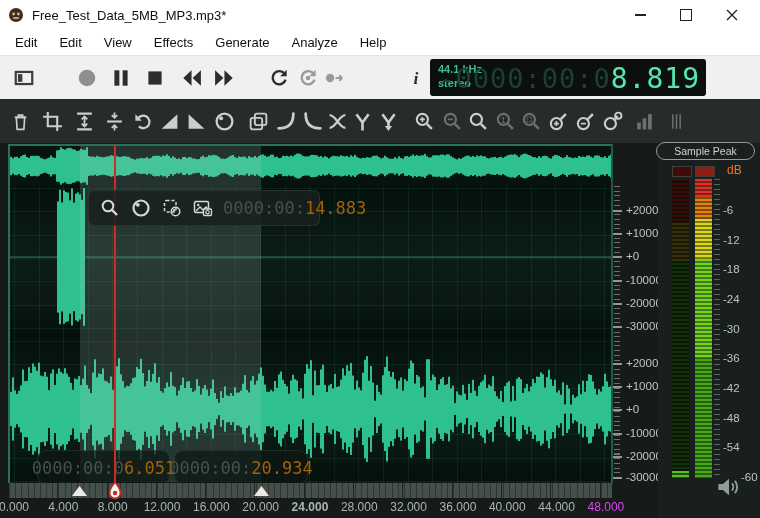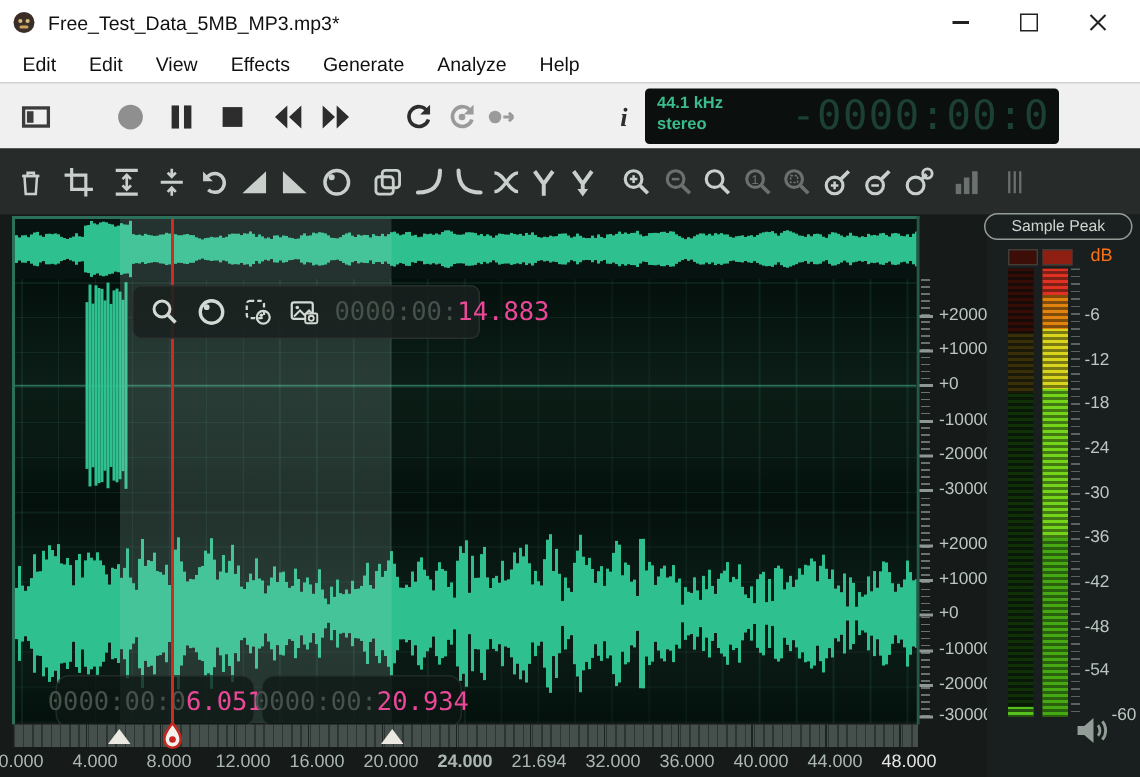--- a/index.html
+++ b/index.html
@@ -31,28 +31,28 @@
     repeating-linear-gradient(180deg, rgba(80,185,150,.10) 0 1px, transparent 1px 23.3px),
     linear-gradient(180deg,#04100c,#0b1d16 45%,#091812 78%,#03100b);}
   .axis-label{position:absolute;left:626px;font-size:11.5px;color:#bcc6c2;white-space:nowrap;}
   .db-label{position:absolute;left:723px;font-size:11.5px;color:#bcc6c2;}
   .tickcol{position:absolute;left:614px;width:6px;background:repeating-linear-gradient(180deg,#68736d 0 1px,transparent 1px 4.7px);}
   
   #rulerband{left:9px;top:483px;width:603px;height:15px;background:#454f4b;
      background-image:repeating-linear-gradient(90deg,rgba(14,20,17,.0) 0 48.3px,rgba(14,20,17,.75) 48.3px 49.3px),
                       repeating-linear-gradient(90deg,rgba(14,20,17,.45) 0 1px,transparent 1px 6.17px);}
   .tick-label{position:absolute;top:500px;width:48px;text-align:center;font-size:12px;color:#abb7b1;}
-  .tick-label.last{color:#e5e5e5;}
+  .tick-label.last{color:#d946ef;}
   
   #popup{left:88px;top:190px;width:232px;height:36px;background:rgba(25,33,30,.86);border:1px solid rgba(120,130,125,.18);
          border-radius:6px;display:flex;align-items:center;padding:0 10px;box-sizing:border-box;color:#d3dad5;}
   .popicon{width:22px;height:22px;margin-right:9px;display:flex;align-items:center;justify-content:center;}
   #popdigits{margin-left:auto;display:flex;align-items:baseline;}
   .odim{font-size:17px;color:#46514b;}
-  .obrt{font-size:17px;color:#ec4899;}
+  .obrt{font-size:17px;color:#a16207;}
   .selbox{position:absolute;top:450px;height:33px;background:rgba(14,23,20,.74);border:1px solid rgba(110,120,115,.22);
           border-radius:9px;display:flex;align-items:center;justify-content:center;}
   
   #samplepeak{left:656px;top:142px;width:97px;height:16px;border:1px solid #949c98;border-radius:9px;
      font-size:10.5px;color:#ced5d1;display:flex;align-items:center;justify-content:center;background:#1a201f;}
   .meter{position:absolute;top:179px;width:17px;height:299px;}
   .stripes{position:absolute;inset:0;background:repeating-linear-gradient(180deg,transparent 0 2px,rgba(6,9,8,.62) 2px 4px);}
 </style>
 </head>
 <body>
@@ -147,20 +147,21 @@
         <text x="10" y="15.5" font-size="16" font-style="italic" font-weight="bold" font-family="Liberation Serif,serif" text-anchor="middle" fill="currentColor">i</text>
       </svg>
     </span>
   </div>
 
 <div class="abs" id="timebox">
   <span class="abs" id="rate">44.1 kHz</span>
   <span class="abs" id="chan">stereo</span>
   <div class="abs seg" id="bigdigits">
     <span id="dimdig">-0000:00:0</span>
+      <span id="brtdig">8.819</span>
   </div>
 </div>
 
 <div class="abs" id="toolbar2">
     <span class="tbtn" style="left: 8px; top: 10px; color: rgb(201, 208, 204);">
       <svg width="21" height="21" viewBox="0 0 20 20">
         <path d="M4.5 6h11M8 6V4h4v2" fill="none" stroke="currentColor" stroke-width="1.6"></path>
         <path d="M6 6l.8 11.5h6.4L14 6z" fill="none" stroke="currentColor" stroke-width="1.6"></path>
       </svg>
     </span>
@@ -989,21 +990,21 @@
 
 <div class="abs" id="rulerband"></div>
 <div class="abs" id="ruler-labels">
     <span class="tick-label" style="left: -10px;">0.000</span>
     <span class="tick-label" style="left: 39.33px;">4.000</span>
     <span class="tick-label" style="left: 88.66px;">8.000</span>
     <span class="tick-label" style="left: 137.99px;">12.000</span>
     <span class="tick-label" style="left: 187.32px;">16.000</span>
     <span class="tick-label" style="left: 236.65px;">20.000</span>
     <span class="tick-label" style="left: 285.98px; font-weight: bold;">24.000</span>
-    <span class="tick-label" style="left: 335.31px;">21.694</span>
+    <span class="tick-label" style="left: 335.31px;">28.000</span>
     <span class="tick-label" style="left: 384.64px;">32.000</span>
     <span class="tick-label" style="left: 433.97px;">36.000</span>
     <span class="tick-label" style="left: 483.3px;">40.000</span>
     <span class="tick-label" style="left: 532.63px;">44.000</span>
     <span class="tick-label last" style="left: 581.96px;">48.000</span>
   </div>
 
 <svg class="abs" style="left:72px;top:486px;" width="15" height="10">
     <polygon points="7.5,0 15,10 0,10" fill="#ece9e3"></polygon>
   </svg>

